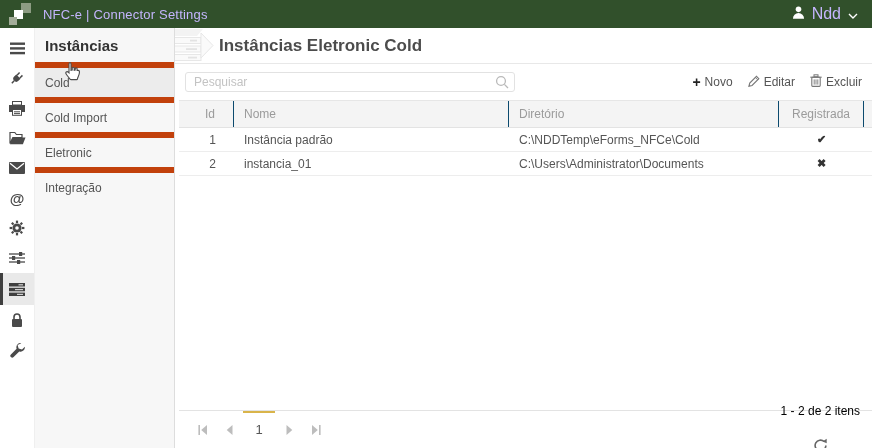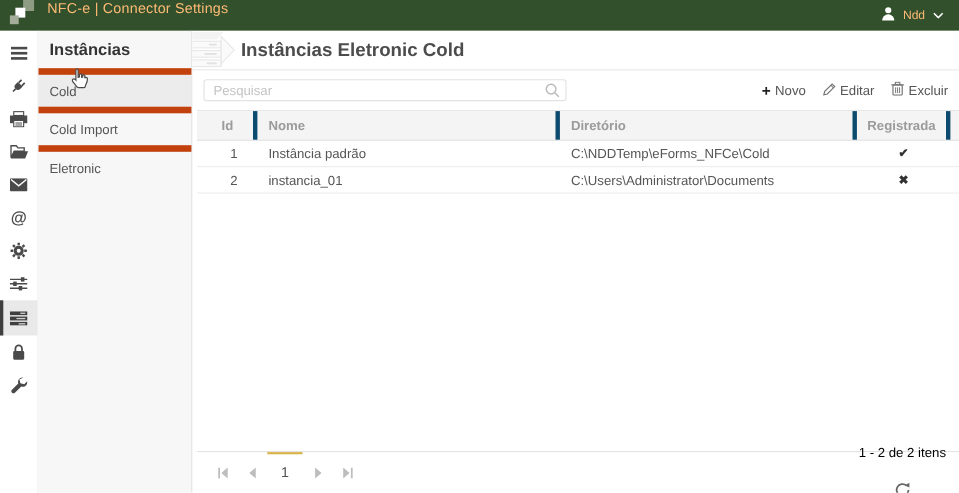--- a/index.html
+++ b/index.html
@@ -1,27 +1,27 @@
 <!DOCTYPE html>
 <html><head>
 <meta charset="utf-8">
 <style>
   * { box-sizing: border-box; margin: 0; padding: 0; }
   html,body { width:872px; height:448px; overflow:hidden; }
   body { font-family:"Liberation Sans", sans-serif; background:#fff; position:relative; }
 
   
-  .topbar { height:28px; background:#31502b; display:flex; color:#fdba74; }
+  .topbar { height:28px; background:#31502b; display:flex; align-items:center; color:#c4b5fd; }
   .logo { margin-left:9px; width:22px; height:22px; position:relative; flex:0 0 auto; }
   .logo .sq { position:absolute; }
   .logo .sq1 { width:10px; height:10px; right:0; top:0; background:#8d9c83; }
   .logo .sq2 { width:9px; height:9px; left:5px; top:7px; background:#ffffff; }
   .logo .sq3 { width:8px; height:8px; left:0; bottom:0; background:#a3ad99; }
   .topbar-title { margin-left:12px; font-size:13px; letter-spacing:.2px; }
-  .topbar-right { margin-left:auto; margin-right:14px; display:flex; align-items:center; gap:7px; font-size:11px; }
+  .topbar-right { margin-left:auto; margin-right:14px; display:flex; align-items:center; gap:7px; font-size:16px; }
 
   
   .app { display:flex; height:420px; }
 
   
   .rail { width:35px; background:#fff; border-right:1px solid #efefef; padding-top:5px; display:flex; flex-direction:column; }
   .rail-item { height:30px; display:flex; align-items:center; justify-content:center; color:#4a4a4a; border-left:3px solid transparent; padding-right:3px; }
   .rail-item.active { background:#e9e9e9; border-left:3px solid #3f3f3f; height:32px; }
   .rail-item .at-glyph { font-size:15px; font-weight:bold; color:#4a4a4a; }
 
@@ -42,21 +42,21 @@
   .search input { width:100%; height:20px; border:1px solid #e2e2e2; border-radius:3px; padding:0 26px 0 8px; font-size:12px; color:#555; outline:none; }
   .search input::placeholder { color:#c3c3c3; }
   .search .mag { position:absolute; right:6px; top:3px; }
   .tb-buttons { margin-left:auto; display:flex; gap:15px; }
   .tb-btn { display:flex; align-items:center; gap:4px; font-size:12px; color:#555; cursor:pointer; white-space:nowrap; }
   .plus-glyph { font-size:14px; font-weight:bold; color:#222; line-height:1; }
 
   
   .grid { flex:1; display:flex; flex-direction:column; margin-left:4px; border-top:1px solid #e6e6e6; min-height:0; }
   .grid-head { display:flex; background:#f4f4f4; border-bottom:1px solid #e3e3e3; height:27px; align-items:center; color:#9b9b9b; font-size:12px; flex:0 0 auto; }
-  .gh-cell { height:100%; display:flex; align-items:center; border-right:4px solid #0c4a6e;font-weight:bold; }
+  .gh-cell { height:100%; display:flex; align-items:center; border-right:1px solid #0c4a6e; }
   .grid-row { display:flex; height:24px; align-items:center; font-size:12px; color:#555; border-bottom:1px solid #ededed; flex:0 0 auto; }
   .c-id  { width:55px; justify-content:flex-end; text-align:right; padding-right:18px; display:flex; }
   .c-nome{ width:275px; padding-left:10px; }
   .c-dir { width:270px; padding-left:10px; }
   .c-reg { width:85px; justify-content:center; text-align:center; display:flex; }
   .c-fill{ flex:1; }
   .mark { color:#333; font-size:11px; font-weight:bold; }
   .grid-spacer { flex:1; }
 
   
@@ -194,20 +194,21 @@
           <path d="M12.3 1.2 a4.2 4.2 0 0 0 -4.7 5.5 L1.9 12.4 a1.9 1.9 0 0 0 2.7 2.7 L10.3 9.4 a4.2 4.2 0 0 0 5.5 -4.7 L13 7.4 9.6 6.4 8.6 3 z" fill="#4a4a4a"></path>
         </svg>
     </div>
   </div>
 
   <div class="sidenav">
     <div class="sidenav-title">Instâncias</div>
     <div class="sidenav-item active">Cold</div>
     <div class="sidenav-item">Cold Import</div>
     <div class="sidenav-item">Eletronic</div>
+    <div class="sidenav-item">Integração</div>
   </div>
 
   <div class="main">
 
     <div class="page-header">
       <span class="watermark">
         <svg width="42" height="34" viewBox="0 0 42 34">
             <polygon points="0,7 22,7 28,0 0,0" fill="#f3f3f3"></polygon>
             <g fill="#fafafa" stroke="#e7e7e7">
               <rect x="-4" y="8.5" width="30" height="6"></rect>

